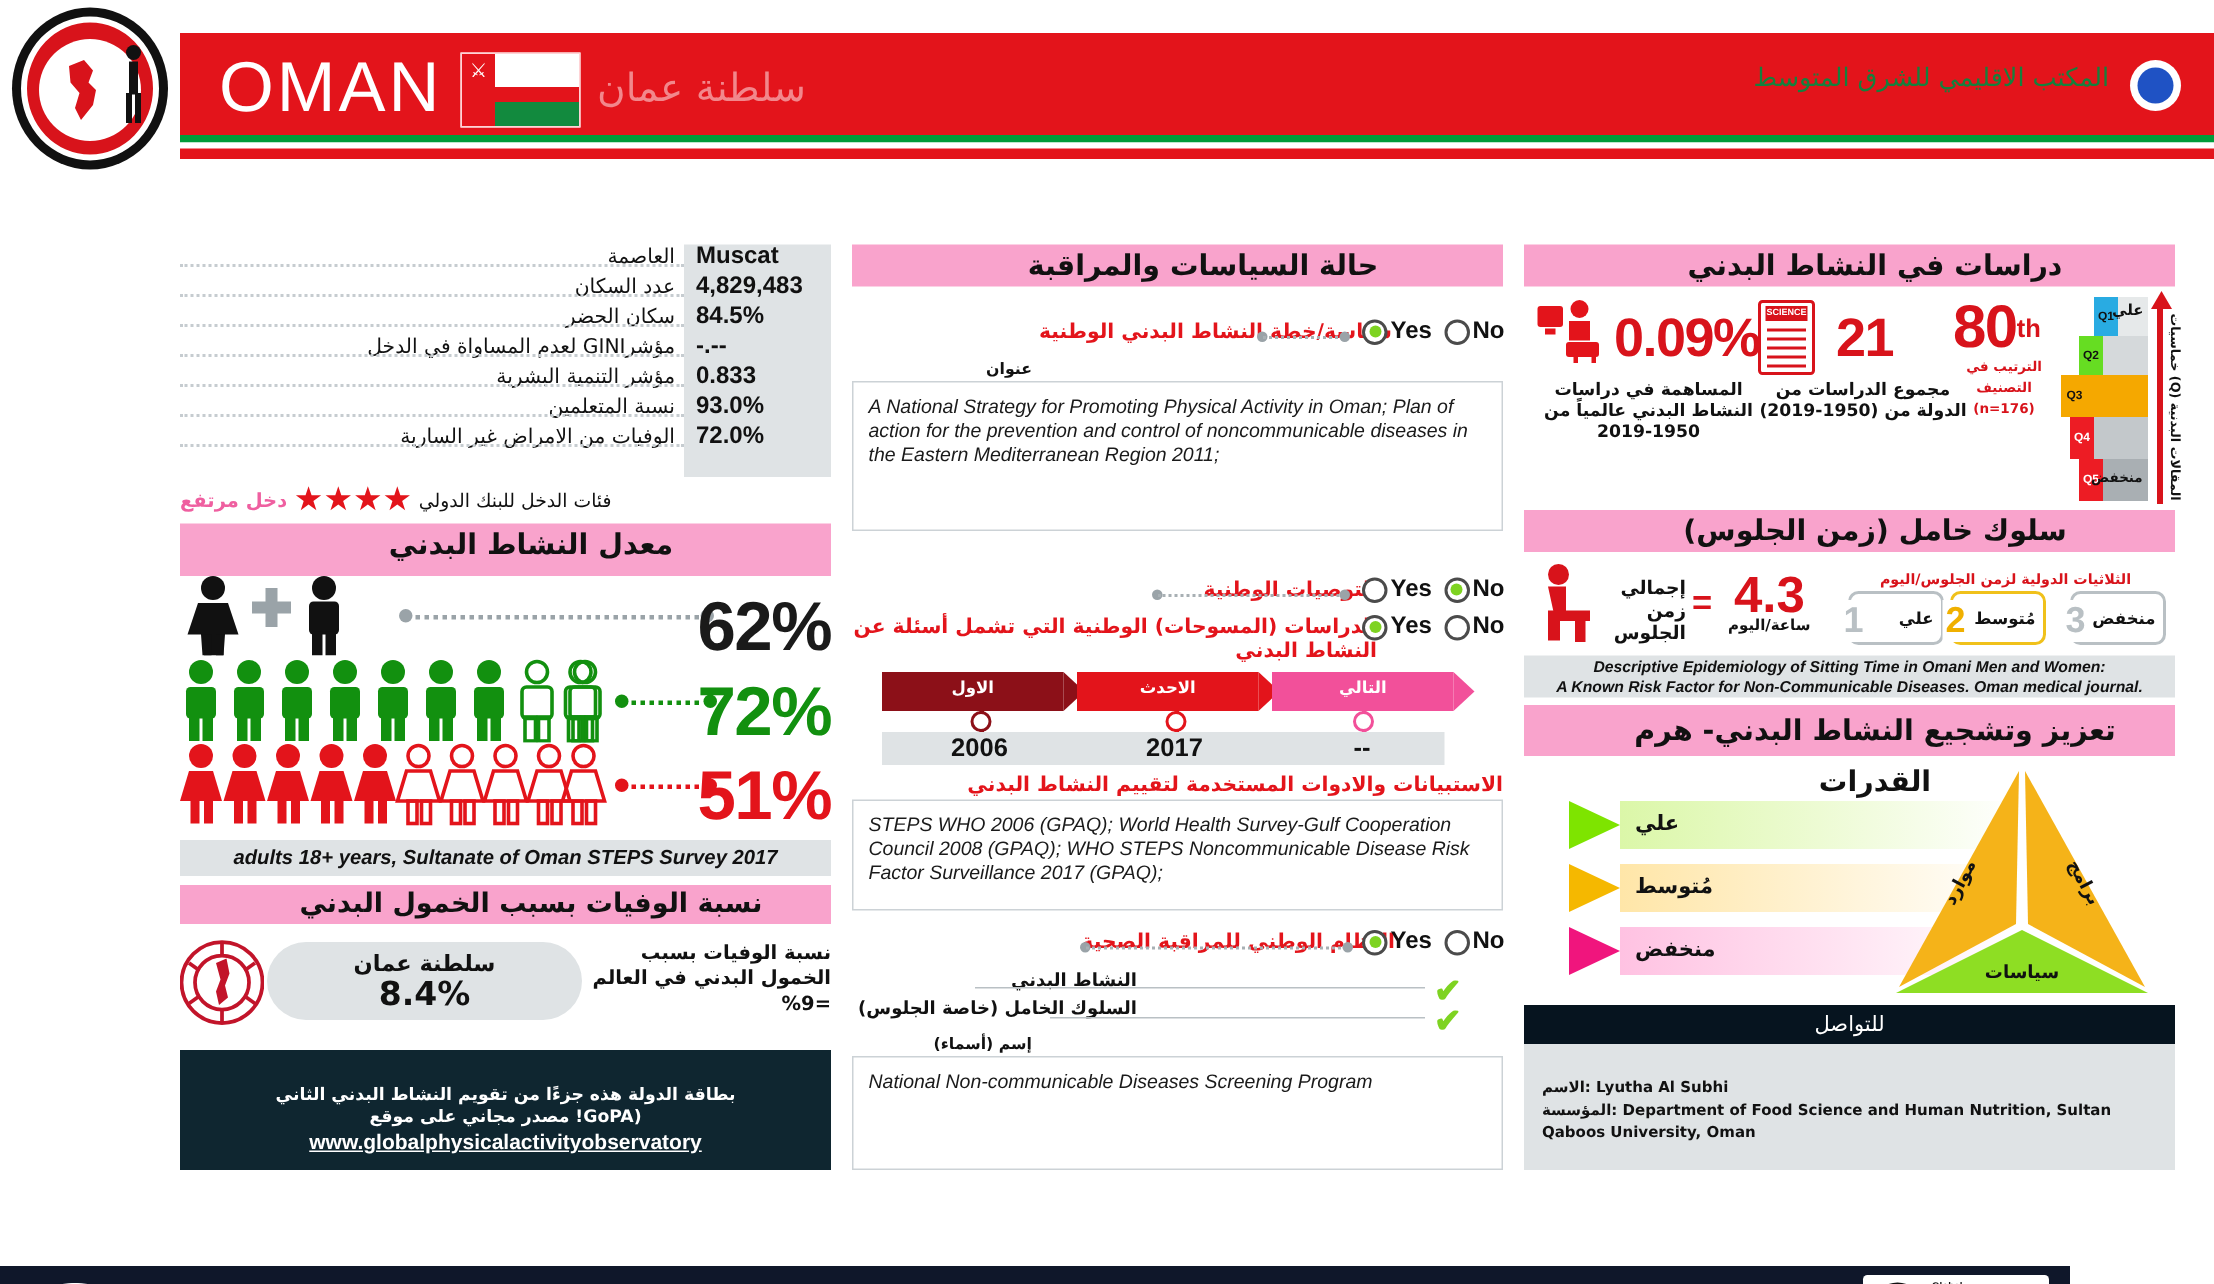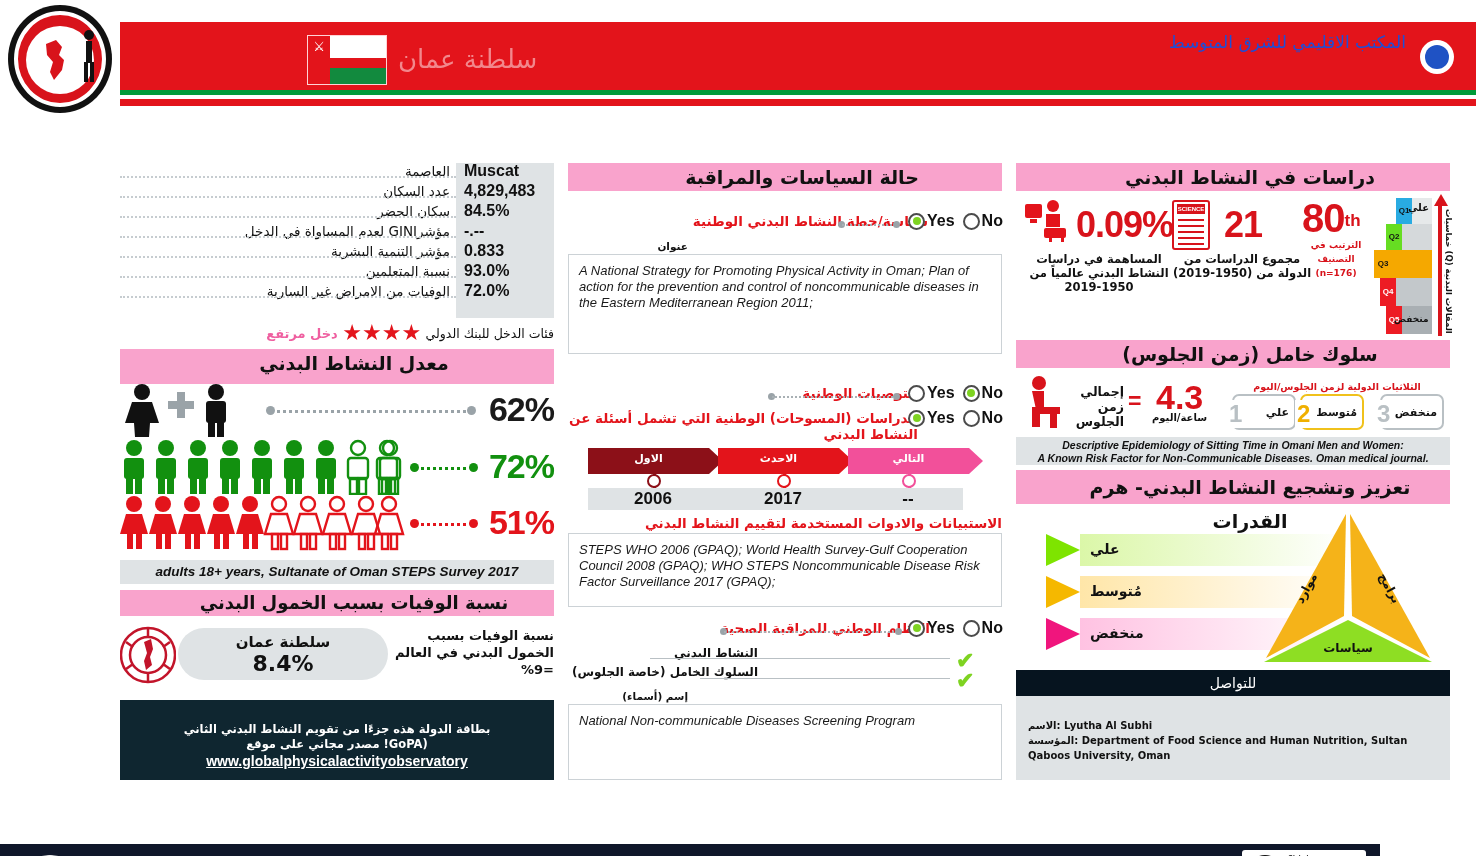--- a/index.html
+++ b/index.html
@@ -19,21 +19,21 @@
   .flag { position: absolute; left: 307px; top: 35px; width: 80px; height: 50px; border: 1px solid #ffd3d6;
           background: #ffffff; overflow: hidden; }
   .flag .fl-red-bar { position: absolute; left: 0; top: 0; width: 22px; height: 50px; background: #e3141b; }
   .flag .fl-white { position: absolute; left: 22px; top: 0; width: 58px; height: 22px; background: #ffffff; }
   .flag .fl-red2 { position: absolute; left: 22px; top: 22px; width: 58px; height: 10px; background: #e3141b; }
   .flag .fl-green { position: absolute; left: 22px; top: 32px; width: 58px; height: 18px; background: #128a3e; }
   .flag .fl-emblem { position: absolute; left: 4px; top: 4px; width: 14px; height: 16px; color: #fff;
                      font-size: 13px; line-height: 14px; text-align: center; }
   .country-ar { position: absolute; left: 398px; top: 44px; font-size: 26px; color: #f2878c;
                 direction: rtl; font-family: "DejaVu Sans", sans-serif; }
-  .emro-ar { position: absolute; right: 70px; top: 32px; font-size: 17px; color: #1d4ed8; direction: rtl;
+  .emro-ar { position: absolute; right: 70px; top: 42px; font-size: 17px; color: #15803d; direction: rtl;
              font-family: "DejaVu Sans", sans-serif; }
   .who-logo { position: absolute; right: 22px; top: 40px; width: 34px; height: 34px; border-radius: 50%;
               background: #ffffff; }
   .who-logo i { position: absolute; left: 5px; top: 5px; width: 24px; height: 24px; border-radius: 50%;
                 background: #1f52c4; display: block; }
 
   
   .gopa-emblem { position: absolute; left: 2px; top: 2px; width: 116px; height: 114px; }
   .gopa-emblem .ring { position: absolute; left: 6px; top: 3px; width: 104px; height: 108px; border-radius: 50%;
                        background: #111; }
@@ -51,31 +51,31 @@
   
   .stats { position: absolute; left: 120px; top: 163px; width: 434px; height: 155px; }
   .stats .valbox { position: absolute; right: 0; top: 0; width: 98px; height: 155px; background: #dfe3e5; }
   .srow { position: relative; height: 20px; }
   .srow .lbl { position: absolute; right: 98px; top: 0; direction: rtl; font-size: 13.5px;
                font-family: "DejaVu Sans", sans-serif; color: #111; white-space: nowrap; padding-right: 6px; }
   .srow .dots { position: absolute; left: 0; right: 98px; top: 13px; border-bottom: 2px dotted #c6ccd0; }
   .srow .val { position: absolute; right: 0; top: -1px; width: 98px; padding-left: 8px; font-weight: bold;
                font-size: 16px; color: #111; }
 
-  .income { position: absolute; left: 120px; top: 320px; width: 434px; height: 24px; text-align: right;
+  .income { position: absolute; left: 120px; top: 320px; width: 434px; height: 24px; text-align: left;
             direction: rtl; }
   .income .ilabel { font-size: 12.5px; font-family: "DejaVu Sans", sans-serif; color: #111; }
   .income .stars { color: #e3141b; font-size: 22px; letter-spacing: -2px; vertical-align: -2px; }
   .income .ival { color: #ef5fa0; font-size: 13px; font-family: "DejaVu Sans", sans-serif; font-weight: bold; }
 
   .pa-band { position: absolute; left: 120px; top: 349px; width: 434px; height: 35px; line-height: 28px;
              font-size: 19px; }
   .pa-rows { position: absolute; left: 120px; top: 383px; width: 434px; height: 175px; }
   .pa-row { position: relative; height: 56px; }
-  .pa-pct { position: absolute; right: 0; font-size: 34px; font-weight: bold; letter-spacing: -1px; }
+  .pa-pct { position: absolute; right: 0; font-size: 46px; font-weight: bold; letter-spacing: -1px; }
   .connector { position: absolute; height: 10px; }
   .connector .line { position: absolute; left: 4px; right: 4px; top: 4px; border-top: 3px dotted currentColor; }
   .connector .d1, .connector .d2 { position: absolute; top: 0; width: 9px; height: 9px; border-radius: 50%;
                                    background: currentColor; }
   .connector .d1 { left: 0; } .connector .d2 { right: 0; }
 
   .steps-note { position: absolute; left: 120px; top: 560px; width: 434px; height: 24px; line-height: 24px;
                 font-size: 13.5px; color: #111; text-align: center; }
 
   .mort-band { position: absolute; left: 120px; top: 590px; width: 434px; height: 26px; line-height: 26px;
@@ -224,20 +224,21 @@
       <rect x="12" y="34" width="4" height="20" fill="#111"></rect>
     </svg>
   </div>
 
   <div class="hdr-bar"></div>
   <div class="hdr-stripe-g"></div>
   <div class="hdr-stripe-w"></div>
   <div class="hdr-stripe-r"></div>
   <div class="hdr-stripe-b"></div>
 
+  <div class="country-name">OMAN</div>
 
   <div class="flag">
     <div class="fl-red-bar"></div>
     <div class="fl-white"></div>
     <div class="fl-red2"></div>
     <div class="fl-green"></div>
     <div class="fl-emblem">⚔</div>
   </div>
 
   <div class="country-ar">سلطنة عمان</div>

